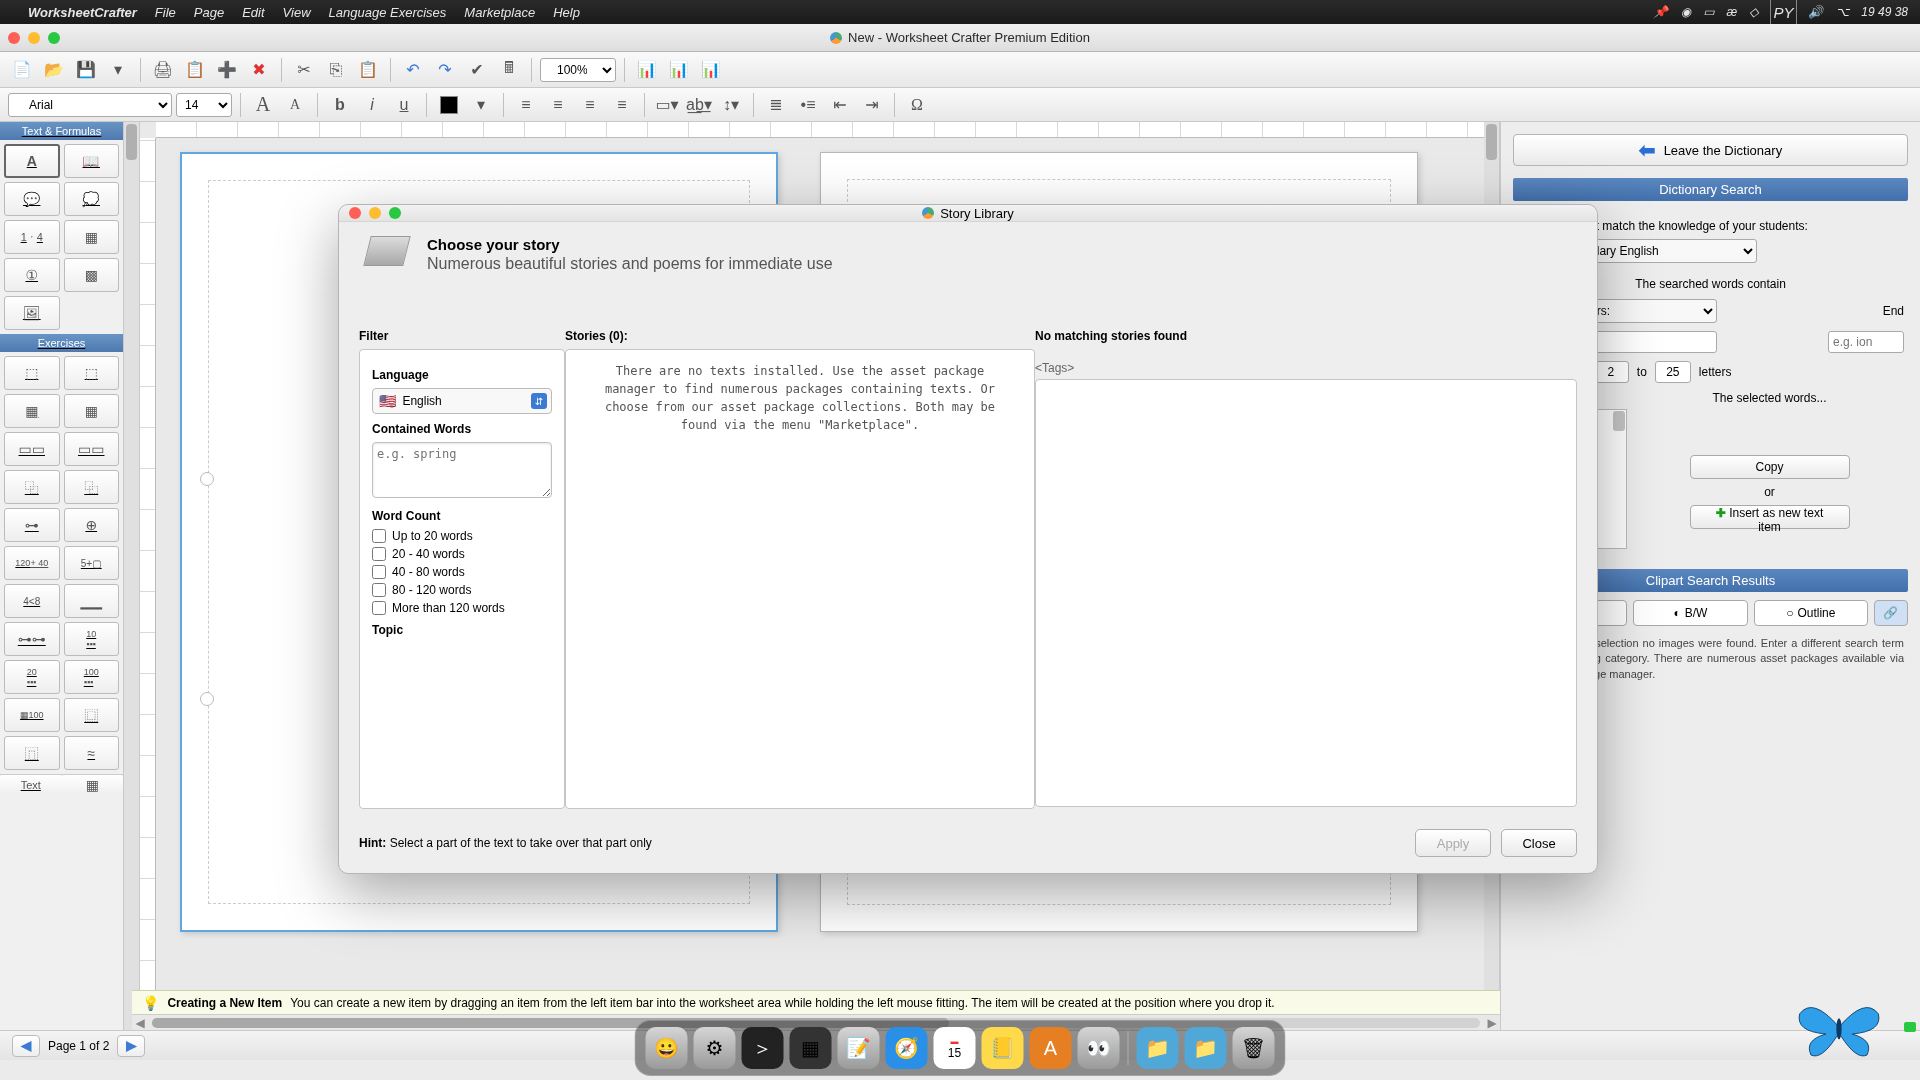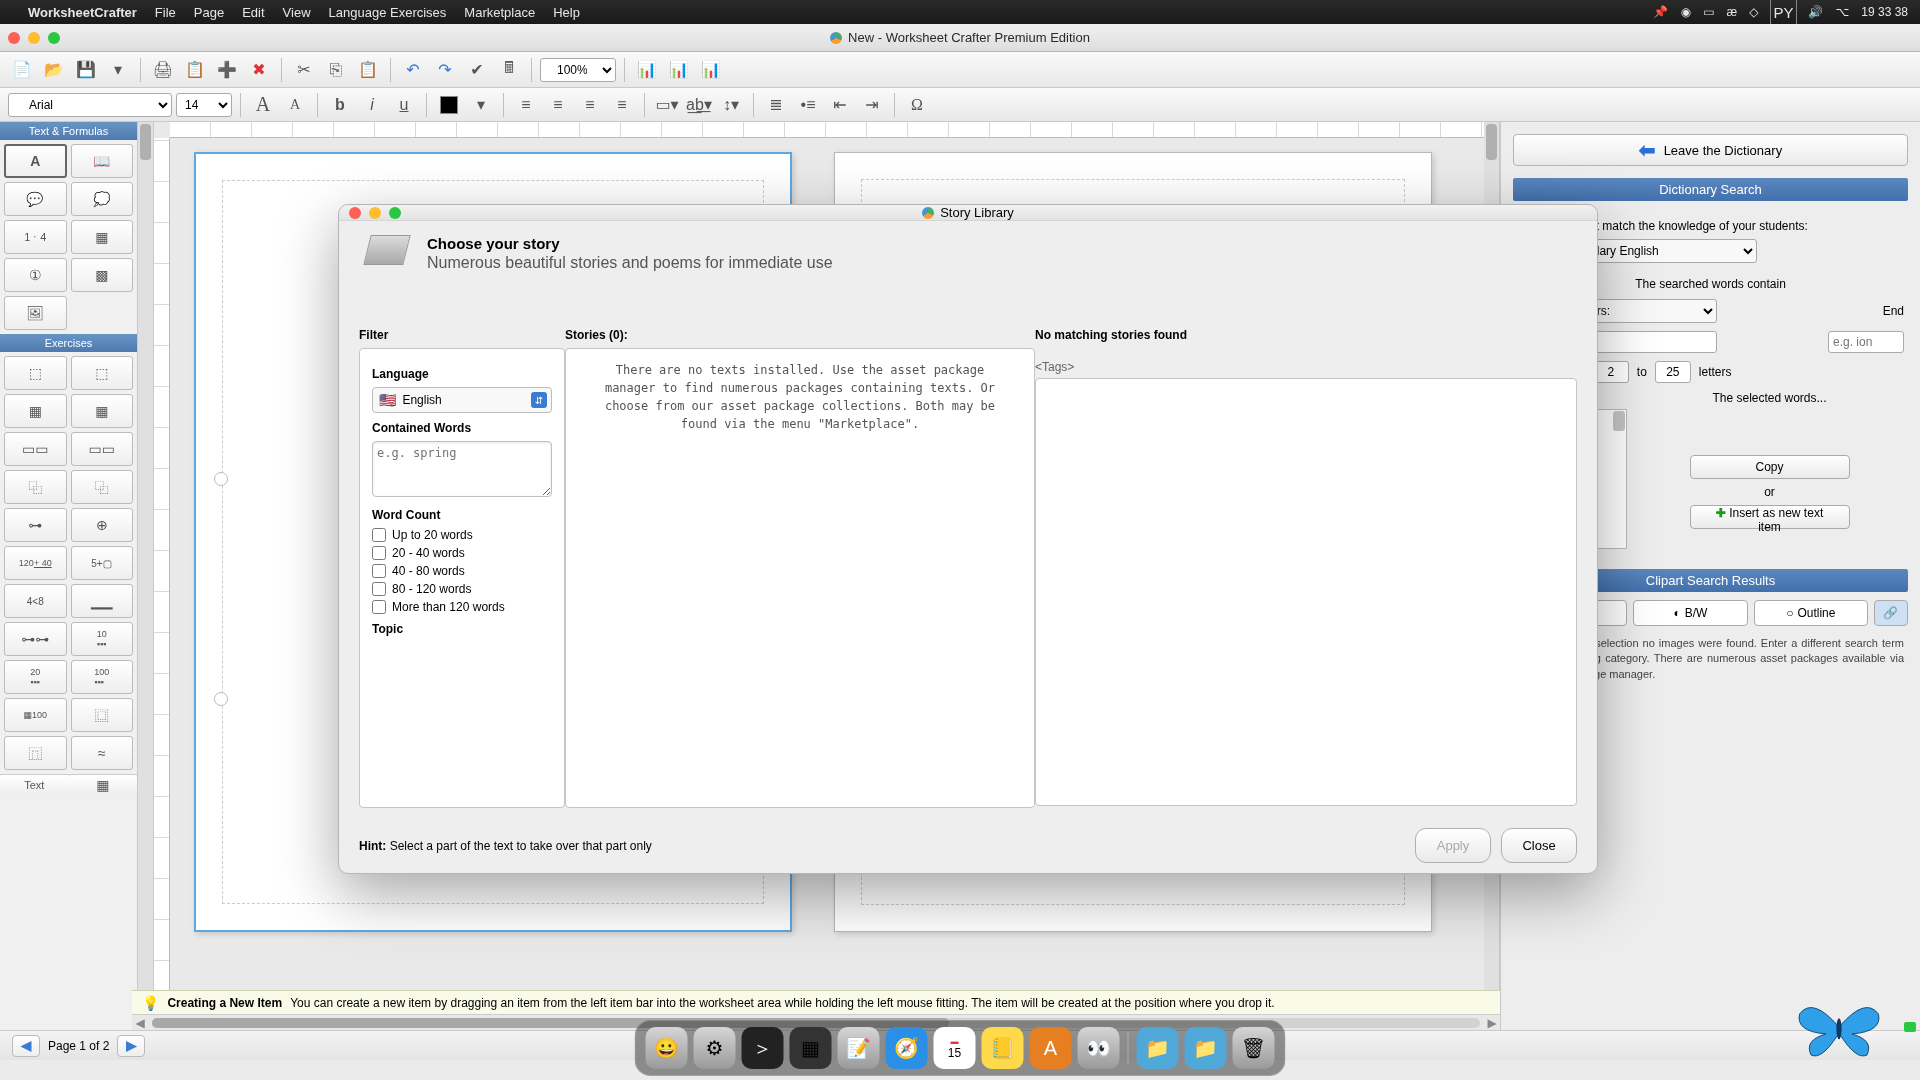--- a/index.html
+++ b/index.html
@@ -1,19 +1,19 @@
 <!DOCTYPE html>
 <html><head>
   <meta charset="utf-8">
   <style>
     * { box-sizing: border-box; margin: 0; padding: 0; }
     body { font-family: -apple-system, "Helvetica Neue", Arial, sans-serif; font-size: 12px; background: #ebebeb; width: 1920px; height: 1080px; overflow: hidden; position: relative; }
     
     
-    .mac-menubar { height: 24px; background: linear-gradient(#2a2a2a, #1a1a1a); color: #e5e5e5; display: flex; align-items: center; padding: 0 12px; font-size: 13px; }
+    .mac-menubar { height: 24px; background: linear-gradient(#2a2a2a, #1a1a1a); color: #e5e5e5; display: flex; align-items: center; padding: 0 12px; font-size: 13px; font-style: italic; }
     .mac-menubar .apple { margin-right: 16px; }
     .mac-menubar .app-name { font-weight: 700; margin-right: 18px; }
     .mac-menubar .menu-item { margin-right: 18px; cursor: default; }
     .mac-menubar .spacer { flex: 1; }
     .mac-menubar .tray { display: flex; align-items: center; gap: 12px; }
     .mac-menubar .tray span { font-size: 12px; }
     
     
     .window-titlebar { height: 28px; background: linear-gradient(#f0f0f0, #dedede); display: flex; align-items: center; justify-content: center; font-size: 13px; color: #2a2a2a; border-bottom: 1px solid #b5b5b5; }
     .window-titlebar .title-icon { width: 12px; height: 12px; background: conic-gradient(#4a7 0 33%, #f93 33% 66%, #49c 66% 100%); border-radius: 50%; margin-right: 6px; }
@@ -30,21 +30,21 @@
     .zoom-box { width: 76px; height: 24px; border: 1px solid #aaa; background: #fff; font-size: 12px; padding: 0 12px; border-radius: 3px; }
     
     
     .toolbar2 { height: 34px; background: linear-gradient(#fafafa, #e8e8e8); border-bottom: 1px solid #c9c9c9; display: flex; align-items: center; padding: 0 8px; gap: 4px; }
     .font-select { width: 164px; height: 24px; border: 1px solid #aaa; background: #fff; font-size: 12px; padding: 0 16px; border-radius: 3px; }
     .size-select { width: 56px; height: 24px; border: 1px solid #aaa; background: #fff; font-size: 12px; padding: 0 4px; border-radius: 3px; }
     .color-sw { width: 18px; height: 18px; background: #000; border: 1px solid #888; }
     
     
     .main { display: flex; height: 920px; }
-    .left-panel { width: 138px; background: #f0f0f0; border-right: 1px solid #c9c9c9; overflow: hidden; }
+    .left-panel { width: 124px; background: #f0f0f0; border-right: 1px solid #c9c9c9; overflow: hidden; text-decoration: underline; }
     .left-panel .section-hdr { background: linear-gradient(#6894c5, #4d79af); color: #fff; font-size: 11px; text-align: center; padding: 3px 0; }
     .tool-grid { display: grid; grid-template-columns: 1fr 1fr; gap: 4px; padding: 4px; }
     .tool-cell { height: 34px; border: 1px solid #bbb; background: linear-gradient(#fff,#eee); border-radius: 3px; display: flex; align-items: center; justify-content: center; font-size: 14px; color: #555; }
     .tool-cell.one { grid-column: span 1;}
     .scroll-gutter { width: 16px; background: #e0e0e0; border-right: 1px solid #c9c9c9; position: relative; }
     .scroll-thumb { position: absolute; top: 2px; left: 2px; right: 2px; height: 36px; background: #b0b0b0; border-radius: 4px; }
     
     
     .canvas { flex: 1; background: #e9e9e9; position: relative; overflow: hidden; }
     .ruler-h { position: absolute; top: 0; left: 16px; right: 0; height: 16px; background: repeating-linear-gradient(90deg,#fff,#fff 40px,#d9d9d9 40px,#d9d9d9 41px); border-bottom: 1px solid #bbb;}
@@ -119,21 +119,21 @@
     .wc-row { display:flex; align-items:center; gap:6px; font-size:12px; margin: 4px 0;}
     .wc-row input { width: 14px; height: 14px;}
     .stories-box { padding: 0; }
     .stories-empty { padding: 12px 24px; text-align: center; font-size: 12px; color: #555; line-height: 1.5; font-family: monospace, sans-serif;}
     .tags-box { border: 1px solid #c5c5c5; background: #fff; border-radius: 4px; height: 428px; }
     .tags-label { font-size: 12px; color: #666; margin-bottom: 4px;}
     .dlg-footer { padding: 10px 20px 16px; display:flex; align-items:center; }
     .dlg-footer .hint { font-size: 12px;}
     .dlg-footer .hint b { font-weight: 700;}
     .dlg-footer .spacer { flex: 1;}
-    .dlg-btn { height: 35px; min-width: 76px; border: 1px solid #b0b0b0; background: linear-gradient(#fff,#eaeaea); border-radius: 11px; font-size: 13px; margin-left: 10px;}
+    .dlg-btn { height: 28px; min-width: 76px; border: 1px solid #b0b0b0; background: linear-gradient(#fff,#eaeaea); border-radius: 5px; font-size: 13px; margin-left: 10px;}
     .dlg-btn:disabled { color: #aaa;}
     
     .butterfly { position: absolute; right: 36px; bottom: 18px; width: 90px; height: 70px;}
     .butterfly svg { width: 100%; height: 100%;}
     .indicator { position:absolute; right:4px; bottom:48px; width:12px; height:10px; background:#28c840; border-radius:2px;}
   </style>
 </head>
 <body>
 
 <div class="mac-menubar">
@@ -149,21 +149,21 @@
   <span class="spacer"></span>
   <div class="tray">
     <span>📌</span>
     <span>◉</span>
     <span>▭</span>
     <span>æ</span>
     <span>◇</span>
     <span style="border:1px solid #888;padding:13px 2px;font-size:15px">PY</span>
     <span>🔊</span>
     <span>⌥</span>
-    <span>19 33 38</span>
+    <span>19 49 38</span>
   </div>
 </div>
 
 <div class="window-titlebar" style="position:relative">
   <div class="traffic-lights">
     <span class="red"></span>
     <span class="yellow"></span>
     <span class="green"></span>
   </div>
   <span class="title-icon"></span>

